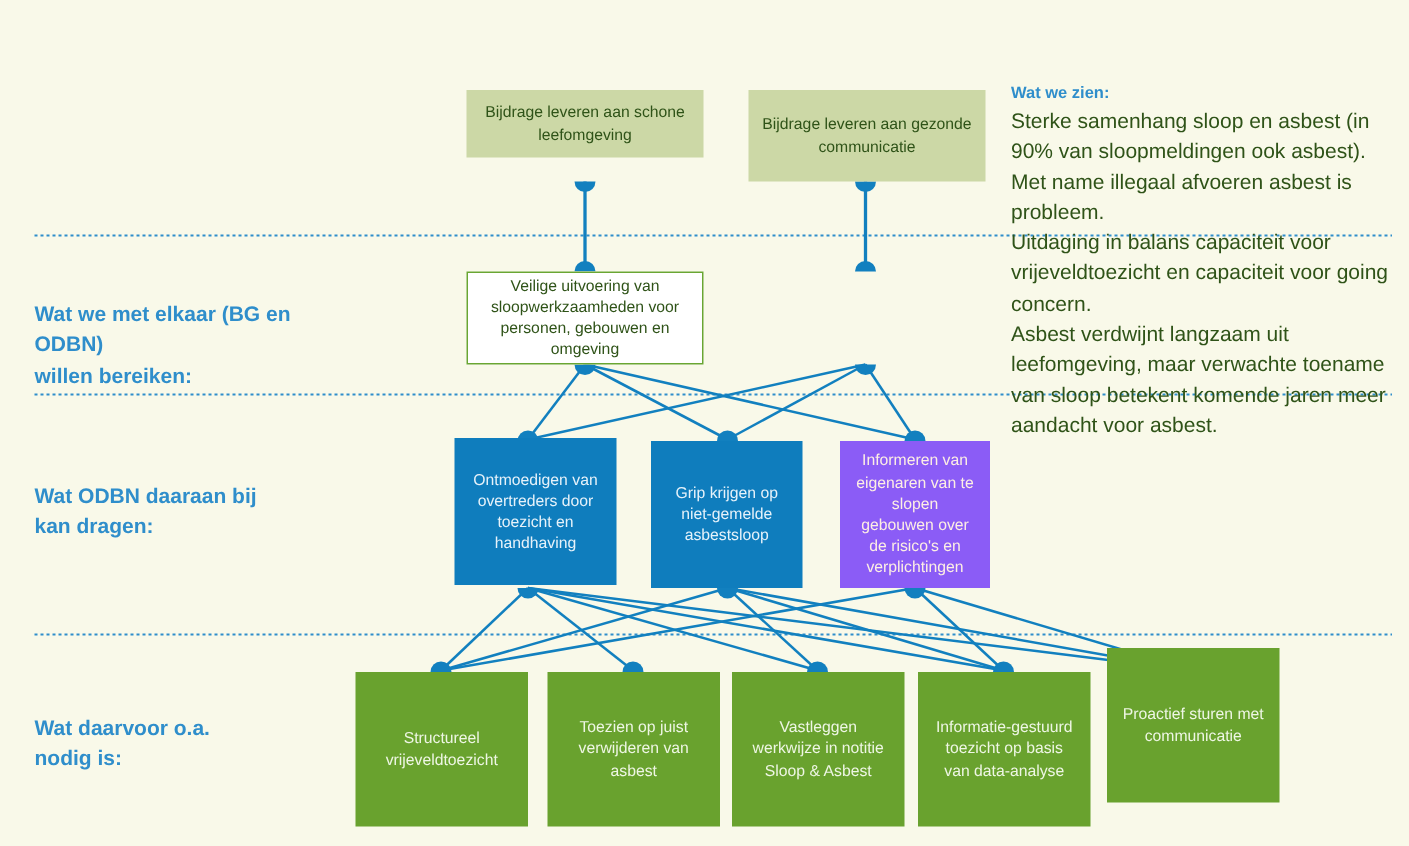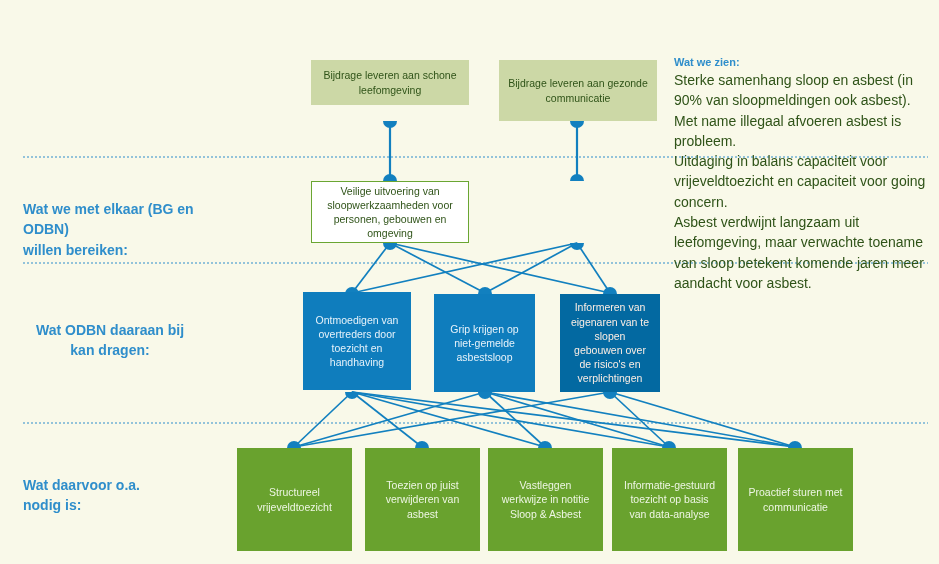--- a/index.html
+++ b/index.html
@@ -33,21 +33,21 @@
     border: 1.3px solid #6aa632;
     color: #2f5318;
     font-size: 10.5px;
   }
   .box-blue {
     background: #0f7dbd;
     color: #e6f2fa;
     font-size: 10.5px;
   }
   .box-orange {
-    background: #0369a1;
+    background: #8b5cf6;
     color: #fdeee4;
     font-size: 10.5px;
   }
   .box-green {
     background: #69a22e;
     color: #eef6e4;
     font-size: 10.5px;
   }
 
   .row-label {
@@ -149,21 +149,21 @@
   <div id="notes">
     <div class="notes-title">Wat we zien:</div>
     <div class="notes-body">Sterke samenhang sloop en asbest (in 90% van sloopmeldingen ook asbest).
 Met name illegaal afvoeren asbest is probleem.
 Uitdaging in balans capaciteit voor vrijeveldtoezicht en capaciteit voor going concern.
 Asbest verdwijnt langzaam uit leefomgeving, maar verwachte toename van sloop betekent komende jaren meer aandacht voor asbest.</div>
   </div>
 
   <div class="row-label" style="left:23px; top:199px; width:200px;">Wat we met elkaar (BG en ODBN)
 willen bereiken:</div>
-  <div class="row-label" style="left:10px; top:320px; width:200px;text-align:center;">Wat ODBN daaraan bij
+  <div class="row-label" style="left:23px; top:320px; width:200px;">Wat ODBN daaraan bij
 kan dragen:</div>
   <div class="row-label" style="left:23px; top:475px; width:200px;">Wat daarvoor o.a.
 nodig is:</div>
 
   <div class="box box-goal" style="left:311px; top:60px; width:158px; height:45px;">
     <span>Bijdrage leveren aan schone leefomgeving</span>
   </div>
   <div class="box box-goal" style="left:499px; top:60px; width:158px; height:61px;">
     <span>Bijdrage leveren aan gezonde communicatie</span>
   </div>
@@ -187,17 +187,17 @@
   </div>
   <div class="box box-green" style="left:365px; top:448px; width:115px; height:103px;">
     <span>Toezien op juist verwijderen van asbest</span>
   </div>
   <div class="box box-green" style="left:488px; top:448px; width:115px; height:103px;">
     <span>Vastleggen werkwijze in notitie Sloop &amp; Asbest</span>
   </div>
   <div class="box box-green" style="left:612px; top:448px; width:115px; height:103px;">
     <span>Informatie-gestuurd toezicht op basis van data-analyse</span>
   </div>
-  <div class="box box-green" style="left:738px; top:448px; width:115px; height:103px;justify-content:flex-end;">
+  <div class="box box-green" style="left:738px; top:432px; width:115px; height:103px;justify-content:flex-end;">
     <span>Proactief sturen met communicatie</span>
   </div>
 
 </div>
 
 </body></html>

